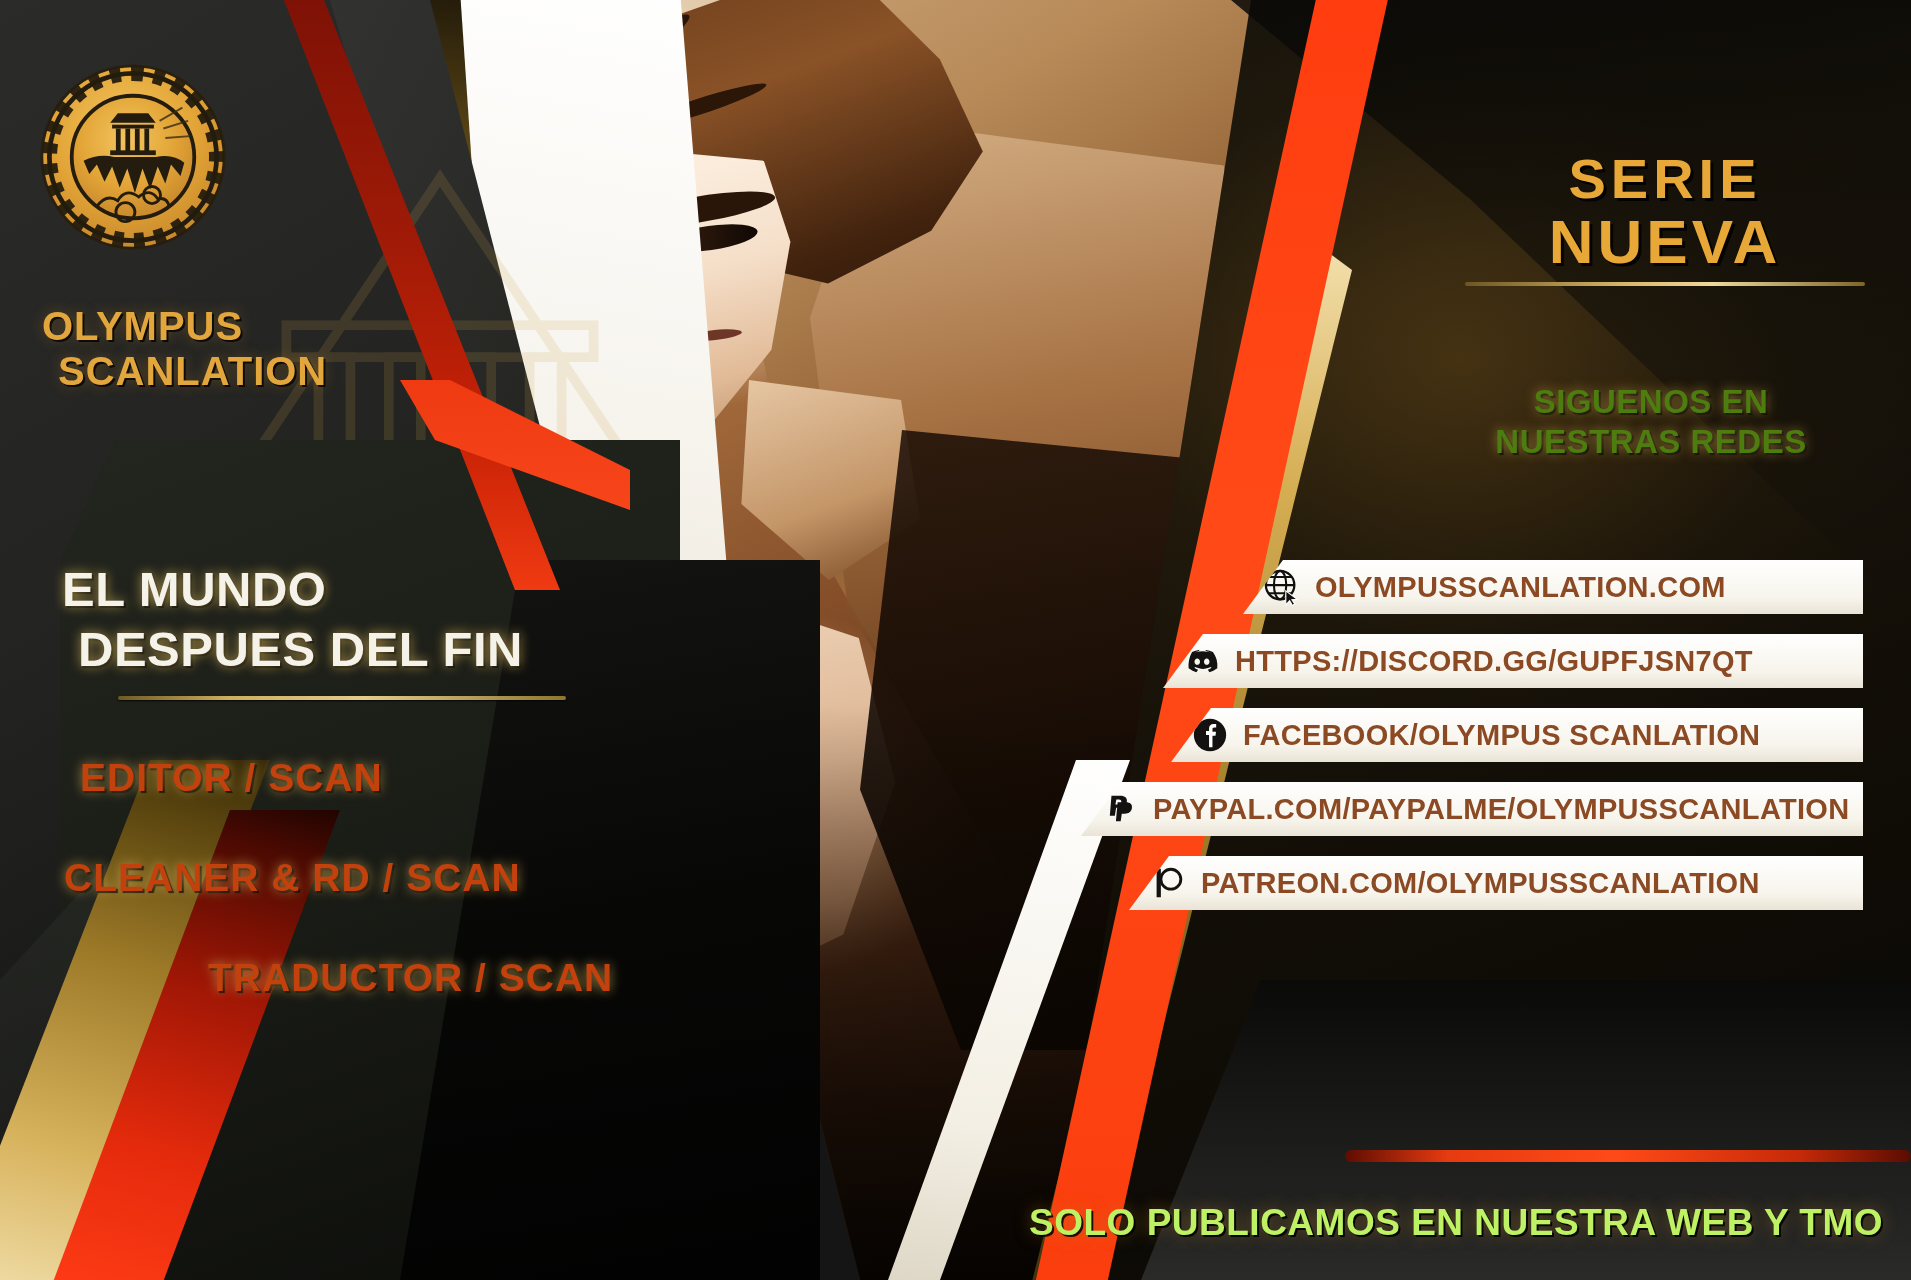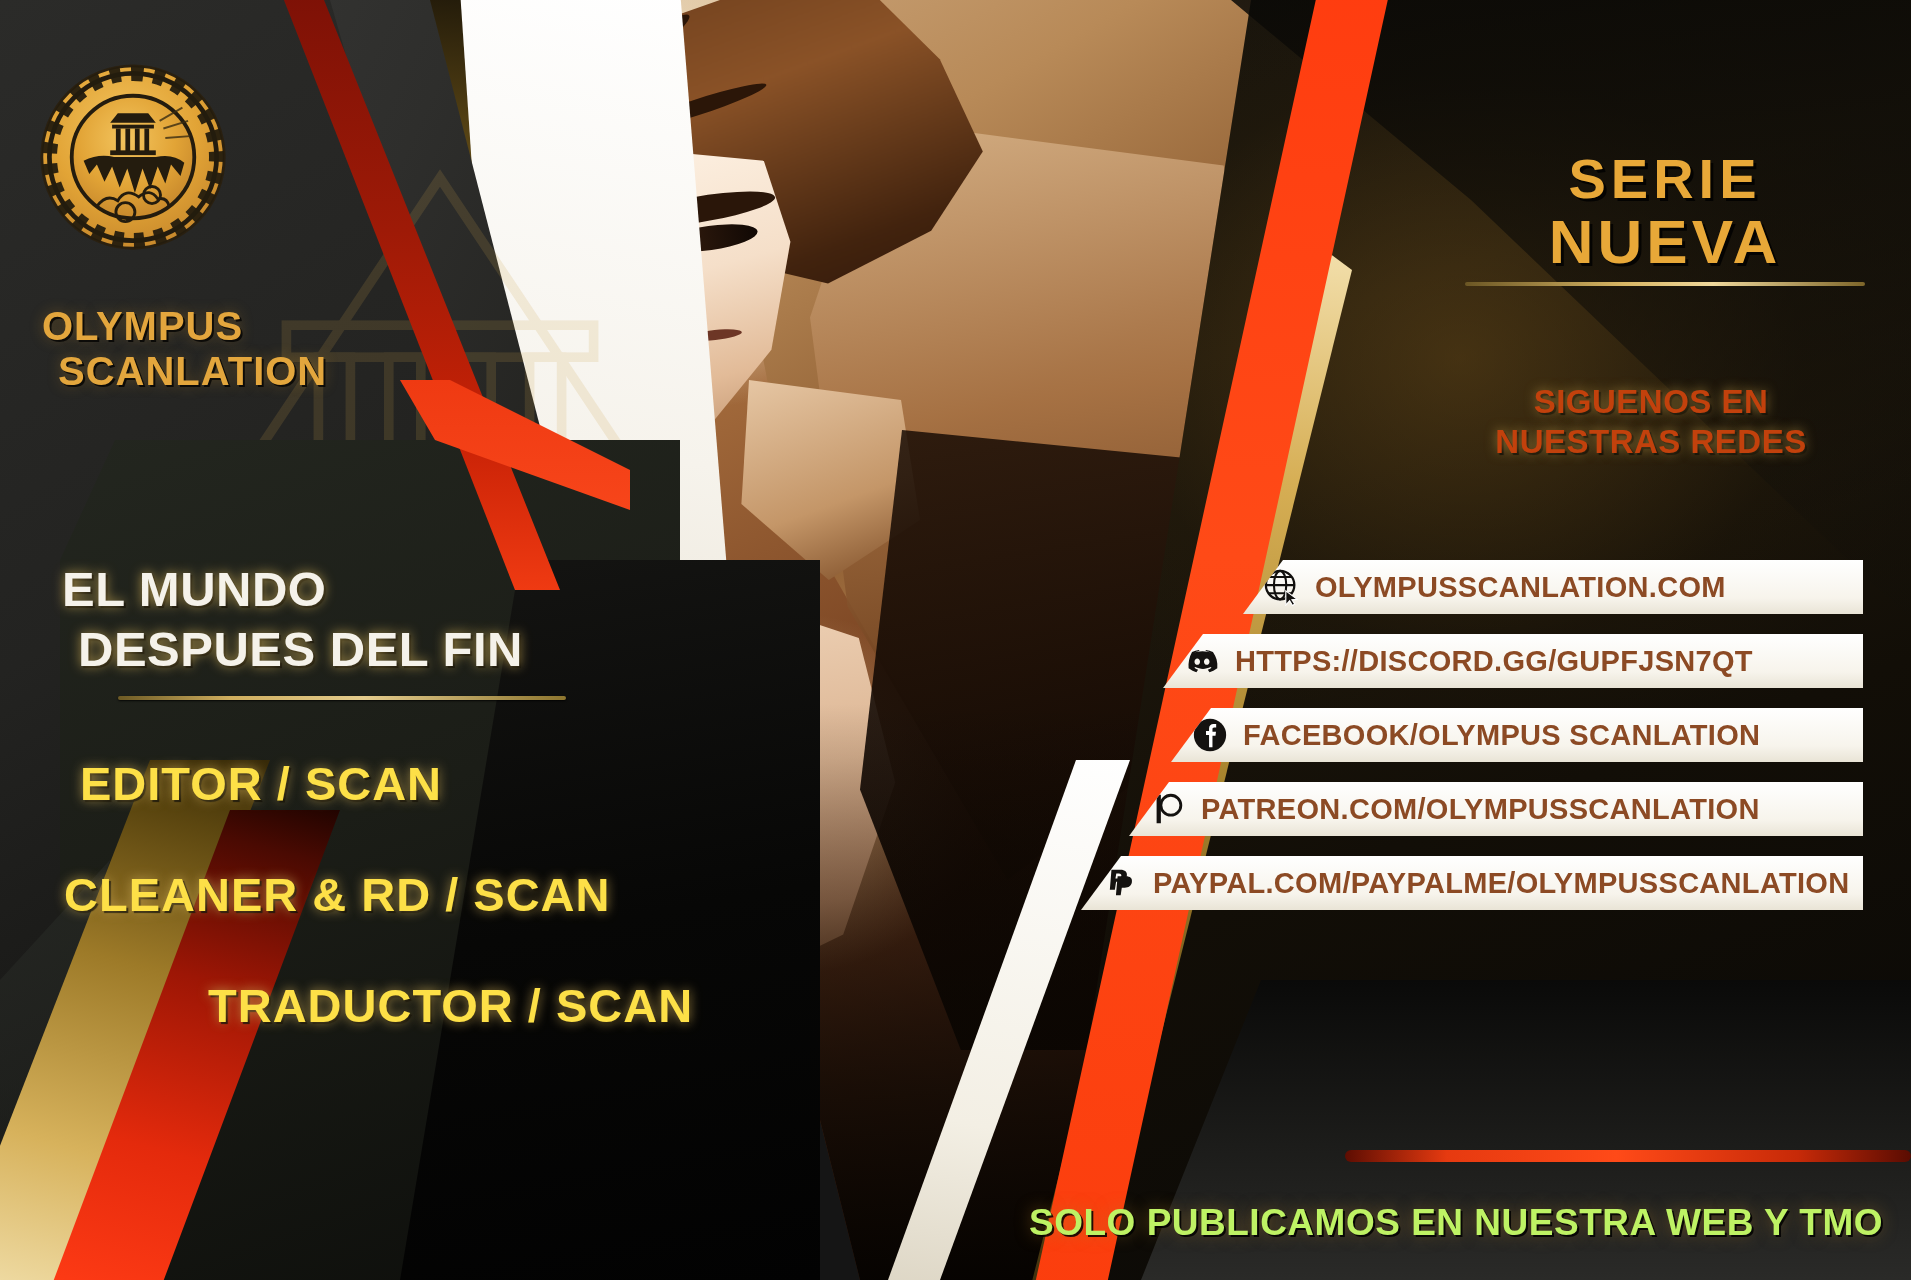--- a/index.html
+++ b/index.html
@@ -227,21 +227,21 @@
     letter-spacing:.5px;
   }
   .cred-title .t1{margin-left:62px;}
   .cred-title .t2{margin-left:78px;}
   .cred-rule{
     margin:16px 0 0 118px;width:448px;height:4px;
     background:linear-gradient(90deg,#6d5a24,#cfae5e 25%,#e3cb8c 55%,#8e762f 100%);
     border-radius:2px;box-shadow:0 1px 2px rgba(0,0,0,.8);
   }
   .cred-row{
-    color:#fde047;font-weight:bold;font-size:47px;letter-spacing:1px;
+    color:#c2410c;font-weight:bold;font-size:39px;letter-spacing:1px;
     text-shadow:0 0 12px rgba(190,160,80,.85), 2px 2px 1px rgba(0,0,0,.85);
   }
   .r1{margin:56px 0 0 80px;}
   .r2{margin:56px 0 0 64px;}
   .r3{margin:56px 0 0 208px;}
 
   .serie{
     position:absolute;right:36px;top:150px;width:420px;text-align:center;z-index:11;
   }
   .serie .s1{
@@ -252,21 +252,21 @@
     color:#e8a838;font-weight:bold;font-size:62px;letter-spacing:4px;line-height:1.08;
     text-shadow:3px 3px 0 rgba(0,0,0,.8);
   }
   .serie-rule{
     margin:6px auto 0;width:400px;height:4px;
     background:linear-gradient(90deg,#6b5624,#d9b765 40%,#efd89c 62%,#7d6529 100%);
     border-radius:2px;
   }
   .follow{
     position:absolute;right:30px;top:382px;width:460px;text-align:center;z-index:11;
-    color:#c2410c;font-weight:bold;font-size:33px;line-height:1.22;letter-spacing:.5px;
+    color:#4d7c0f;font-weight:bold;font-size:33px;line-height:1.22;letter-spacing:.5px;
     text-shadow:0 0 12px rgba(160,130,60,.9), 2px 2px 1px rgba(0,0,0,.9);
   }
 
   .social{
     position:absolute;right:6px;top:560px;width:790px;z-index:12;
     display:flex;flex-direction:column;align-items:flex-end;gap:20px;
   }
   .social-row{
     position:relative;display:flex;align-items:center;gap:14px;
     background:linear-gradient(180deg,#ffffff 0%,#f7f4ec 70%,#e9e4d6 100%);
@@ -445,33 +445,33 @@
     </div>
 
     <div class="social-row sr3">
       <svg class="ico" viewBox="0 0 40 40">
         <circle cx="20" cy="20" r="17" fill="#141210"></circle>
         <path d="M22.6 20.8h3.2l.5-4.1h-3.7v-2.6c0-1.2.3-2 2-2h1.9V8.4c-.3 0-1.5-.1-2.8-.1-2.8 0-4.7 1.7-4.7 4.8v2.7h-3.2v4.1h3.2V33h3.6z" fill="#ffffff"></path>
       </svg>
       <span class="lbl">FACEBOOK/OLYMPUS SCANLATION</span>
     </div>
 
+    <div class="social-row sr5">
+      <svg class="ico" viewBox="0 0 40 40">
+        <path d="M11 6h9.5c4.6 0 7.4 2.3 6.7 6.6-.6 3.9-3.6 6-8 6h-3.3L14.6 27H9.3zm5.1 4-.9 5.2h2.6c2 0 3.3-.9 3.6-2.6.3-1.7-.6-2.6-2.6-2.6z" fill="#141210"></path>
+        <path d="M17.5 13h8.8c4.3 0 6.9 2.2 6.2 6.2-.6 3.7-3.4 5.7-7.5 5.7h-3.1L20.7 33h-5z" fill="#141210"></path>
+      </svg>
+      <span class="lbl">PAYPAL.COM/PAYPALME/OLYMPUSSCANLATION</span>
+    </div>
+
     <div class="social-row sr4">
       <svg class="ico" viewBox="0 0 40 40">
         <circle cx="23" cy="16" r="10.5" fill="none" stroke="#141210" stroke-width="3"></circle>
         <rect x="8" y="5" width="4.5" height="30" fill="#141210"></rect>
       </svg>
       <span class="lbl">PATREON.COM/OLYMPUSSCANLATION</span>
     </div>
 
-    <div class="social-row sr5">
-      <svg class="ico" viewBox="0 0 40 40">
-        <path d="M11 6h9.5c4.6 0 7.4 2.3 6.7 6.6-.6 3.9-3.6 6-8 6h-3.3L14.6 27H9.3zm5.1 4-.9 5.2h2.6c2 0 3.3-.9 3.6-2.6.3-1.7-.6-2.6-2.6-2.6z" fill="#141210"></path>
-        <path d="M17.5 13h8.8c4.3 0 6.9 2.2 6.2 6.2-.6 3.7-3.4 5.7-7.5 5.7h-3.1L20.7 33h-5z" fill="#141210"></path>
-      </svg>
-      <span class="lbl">PAYPAL.COM/PAYPALME/OLYMPUSSCANLATION</span>
-    </div>
-
   </div>
 
   <div class="bottom-note">SOLO PUBLICAMOS EN NUESTRA WEB Y TMO</div>
 
 </div>
 
 </body></html>

